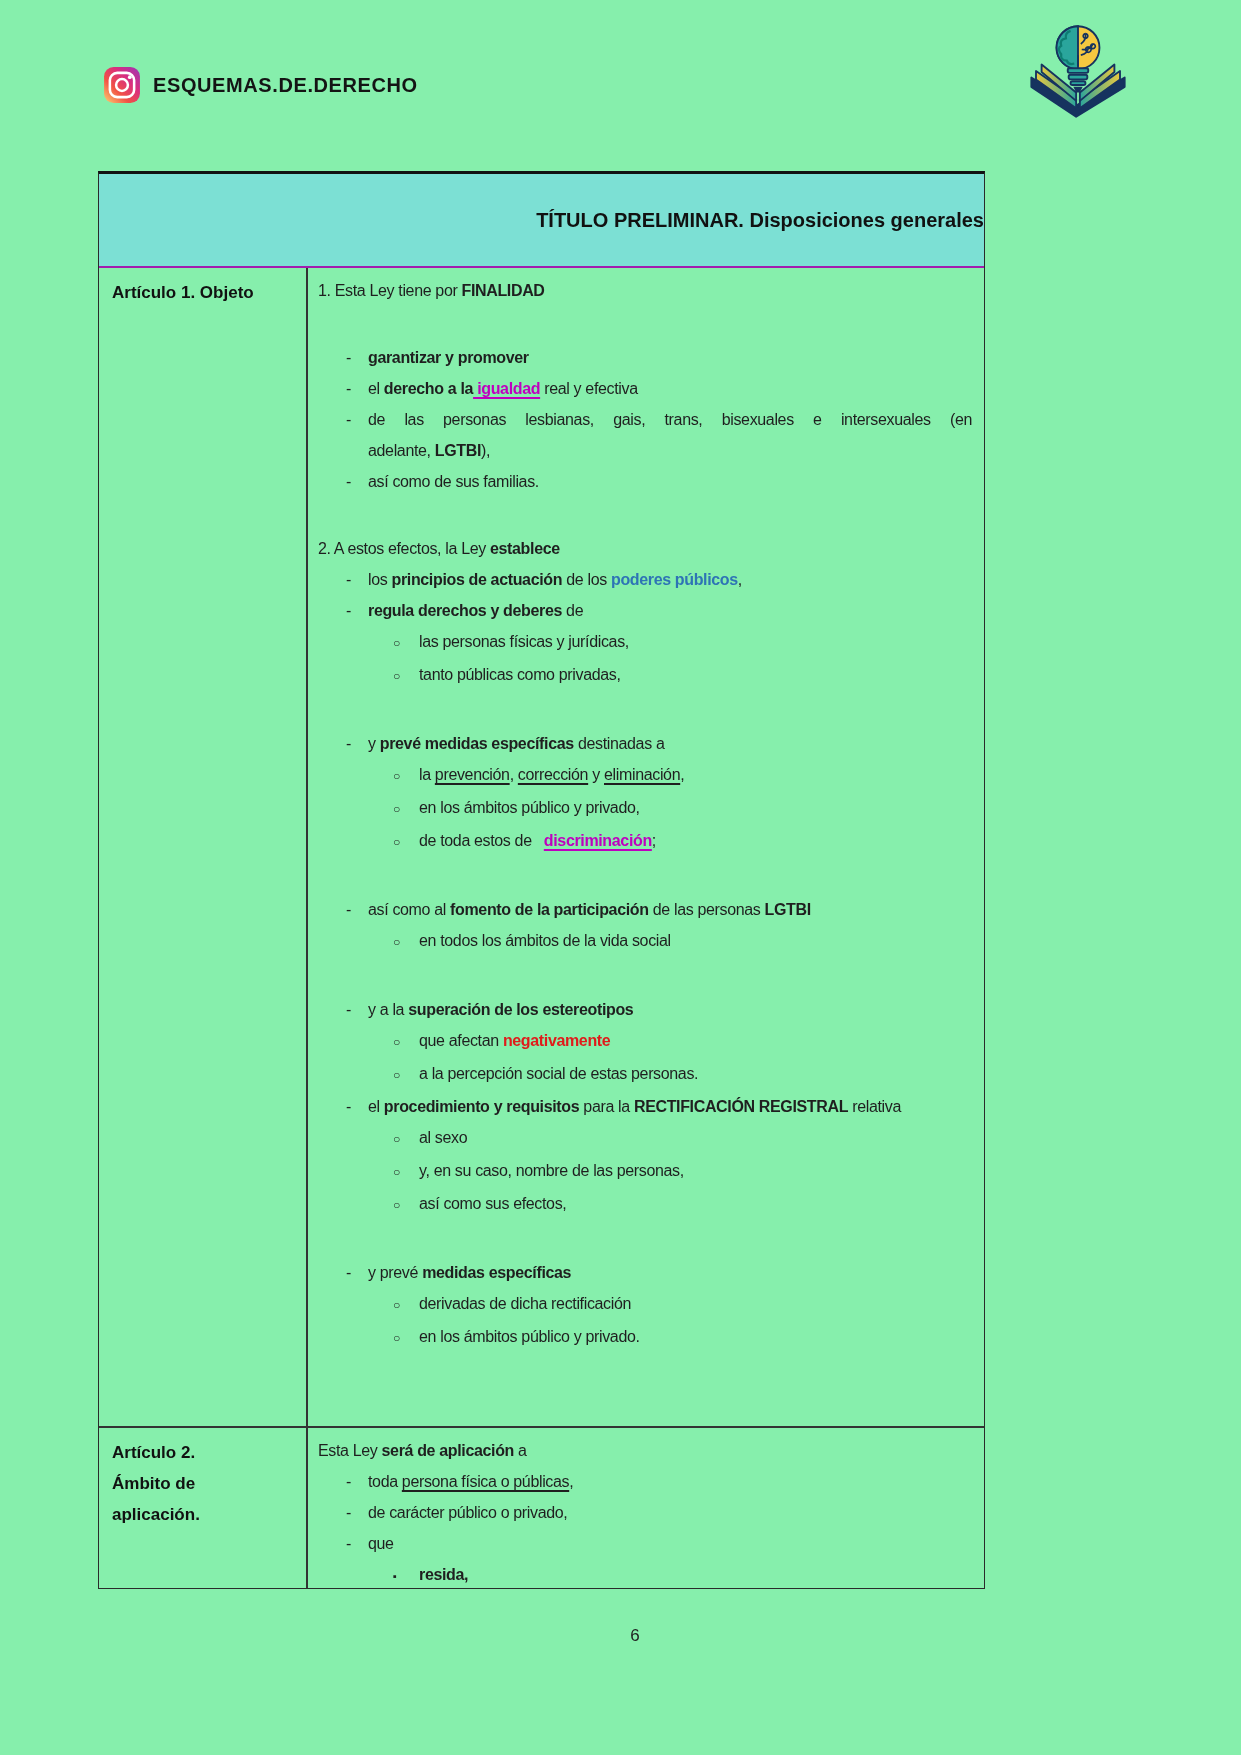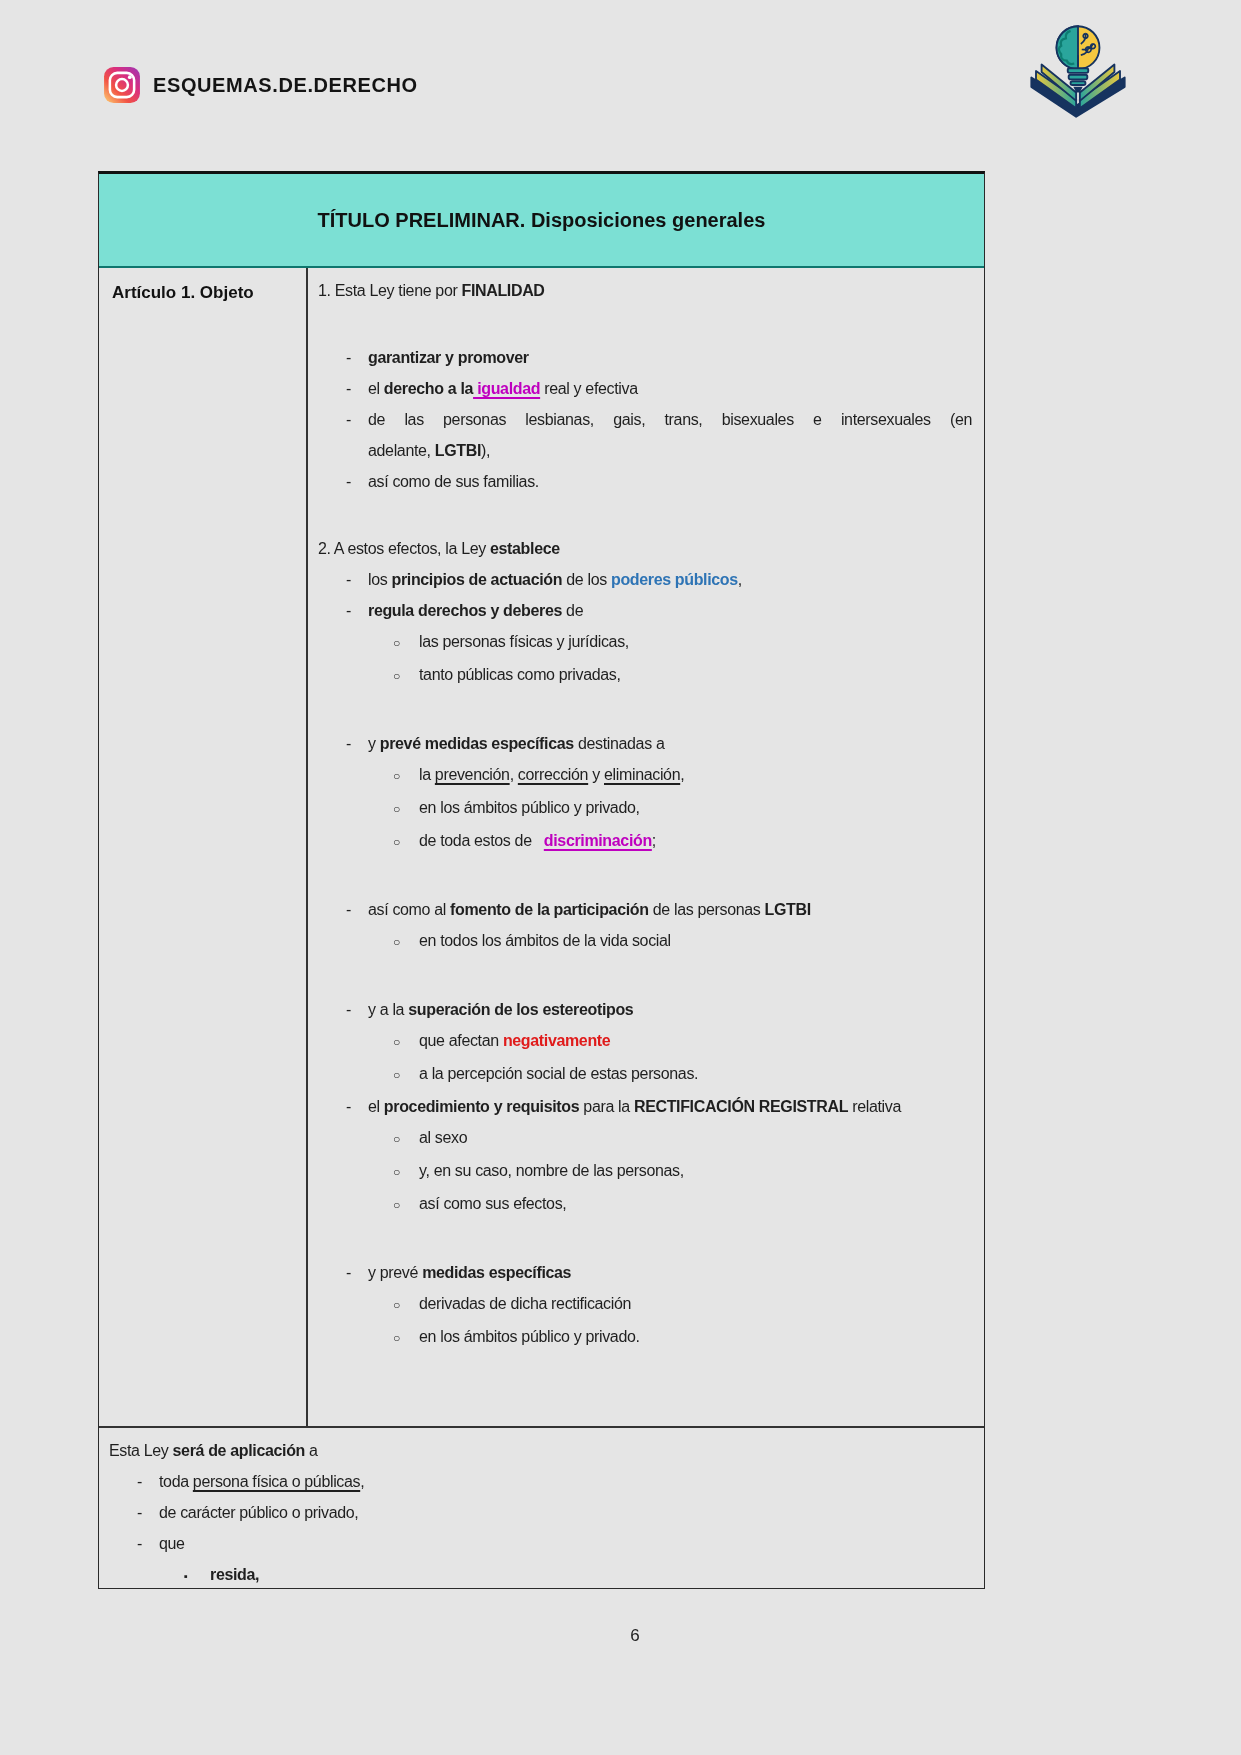--- a/index.html
+++ b/index.html
@@ -1,31 +1,31 @@
 <!DOCTYPE html>
 <html><head>
 <meta charset="utf-8">
 <style>
   html,body{margin:0;padding:0;background:#9a9a9a;}
   .sheet{
-    position:relative;width:1241px;height:1755px;margin:0 auto;background:#e5e5e5;
+    position:relative;width:1241px;height:1755px;margin:0 auto;background:#86efac;
     font-family:"Liberation Sans",sans-serif;color:#1f1f1f;overflow:hidden;
   }
   
   .brand{position:absolute;left:103px;top:66px;display:flex;align-items:center;gap:12px;}
   .brand-text{font-size:20px;font-weight:700;letter-spacing:.6px;color:#141414;}
   .logo{position:absolute;left:1022px;top:12px;}
   
   .doc-table{
     position:absolute;left:98px;top:171px;width:887px;box-sizing:border-box;
     border:1px solid #2a2a2a;border-top:3px solid #111;
   }
   .title-row{
-    height:94px;display:flex;align-items:center;justify-content:center;
-    border-bottom:2px solid #0f766e;box-sizing:border-box;
+    height:94px;display:flex;align-items:center;justify-content:flex-end;
+    border-bottom:2px solid #a21caf;box-sizing:border-box;
     font-weight:700;font-size:20px;color:#111;
   }
   .row{display:flex;box-sizing:border-box;}
   .row1{height:1160px;border-bottom:2px solid #333;}
   .row2{height:160px;}
   .cell-label{
     width:209px;flex:none;box-sizing:border-box;border-right:2px solid #333;
     padding:9px 8px 16px 13px;font-weight:700;font-size:17px;line-height:31px;color:#111;
   }
   .cell-content{
@@ -210,20 +210,25 @@
             <span class="bul bul-circle">○</span>
             <span class="txt"><span>derivadas de dicha rectificación</span></span>
           </div>
           <div class="line indent-2">
             <span class="bul bul-circle">○</span>
             <span class="txt"><span>en los ámbitos público y privado.</span></span>
           </div>
         </div>
     </div>
     <div class="row row2">
+      <div class="cell-label">
+        <div>Artículo 2.</div>
+        <div>Ámbito de</div>
+        <div>aplicación.</div>
+      </div>
       <div class="cell-content" id="a2">
           <div class="line indent-0">
             <span class="txt"><span>Esta Ley </span><span class="b">será de aplicación</span><span> a</span></span>
           </div>
           <div class="line indent-1">
             <span class="bul bul-dash">-</span>
             <span class="txt"><span>toda </span><span class="u">persona física o públicas</span><span>,</span></span>
           </div>
           <div class="line indent-1">
             <span class="bul bul-dash">-</span>

